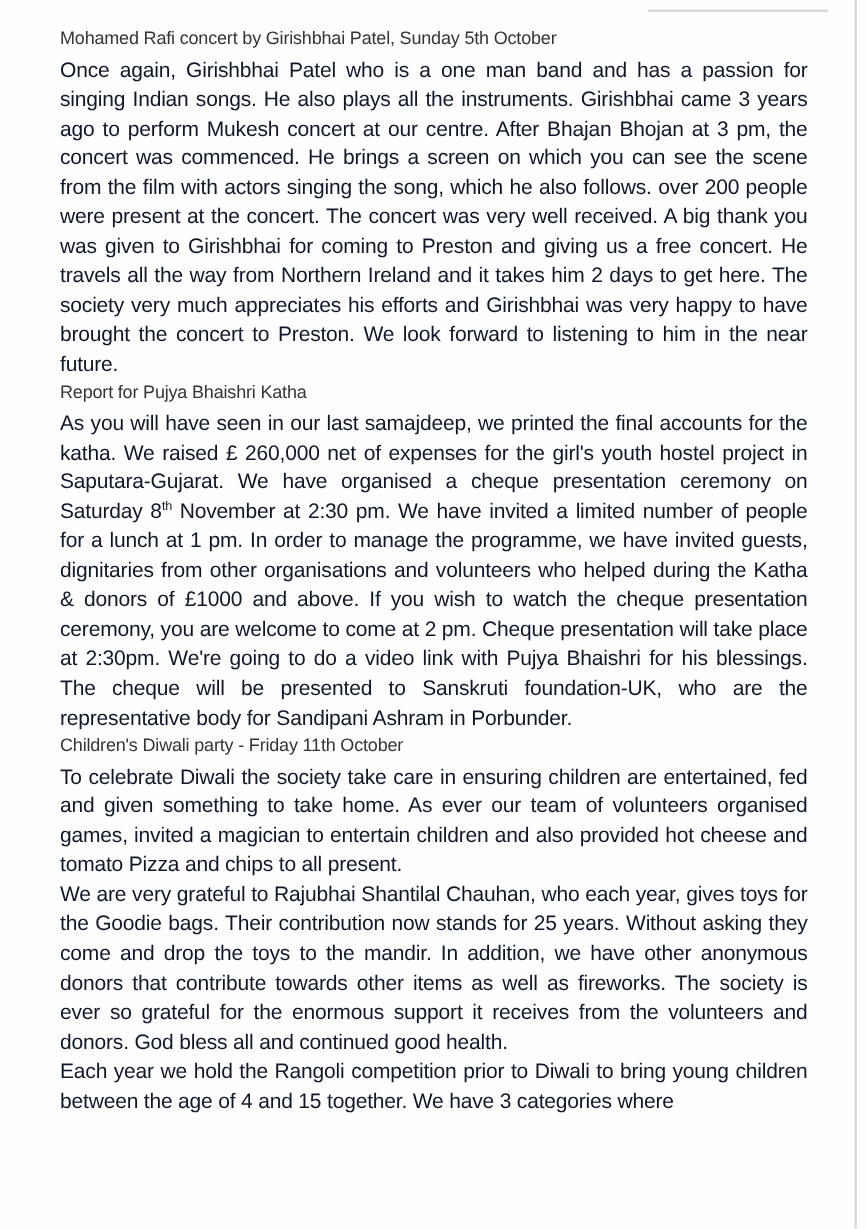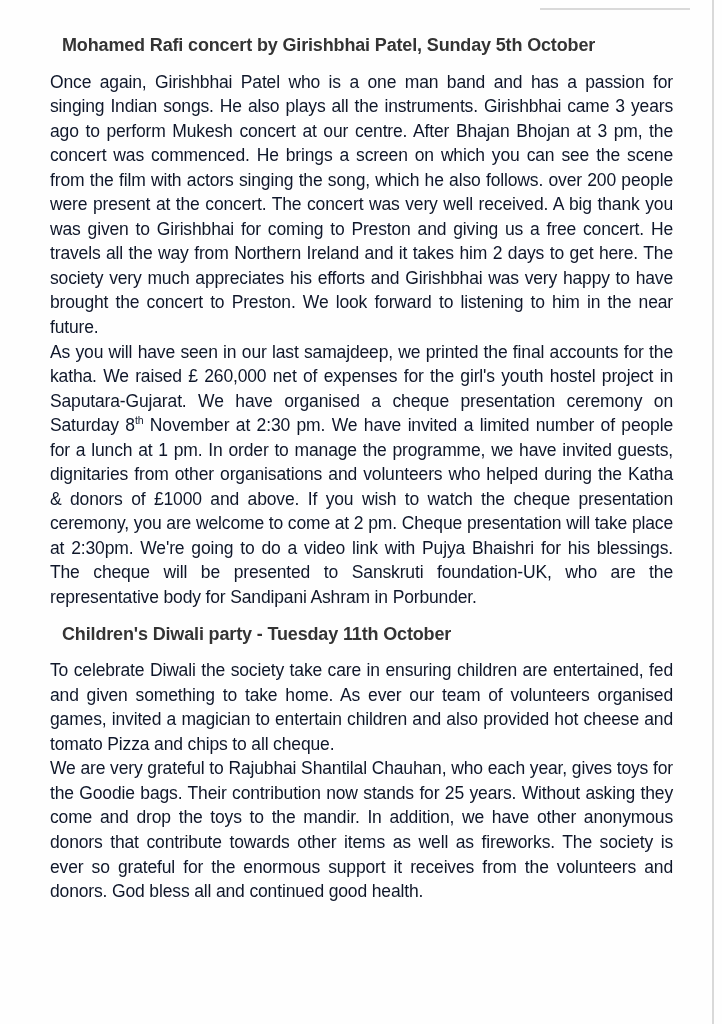--- a/index.html
+++ b/index.html
@@ -15,24 +15,24 @@
     box-sizing: border-box;
     padding: 21px 49px 0 50px;
     font-family: "Liberation Sans", sans-serif;
     color: #3b3b3b;
     overflow: hidden;
   }
   .content {
     width: 623px;
   }
   h2 {
-    margin: 12px;
-    font-size: 18px;
+    margin: 0;
+    font-size: 15px;
     line-height: 24.55px;
-    font-weight: bold;
+    font-weight: normal;
     letter-spacing: -0.15px;
     text-align: left;
     color: #343434;
   }
   p {
     margin: 0;
     font-size: 17.5px;
     line-height: 24.55px;
     letter-spacing: -0.15px;
     text-align: justify;
@@ -71,26 +71,28 @@
   <div class="scan-line-right"></div>
 
   <div class="content">
 
     <section>
       <h2>Mohamed Rafi concert by Girishbhai Patel, Sunday 5th October</h2>
       <p>Once again, Girishbhai Patel who is a one man band and has a passion for singing Indian songs. He also plays all the instruments. Girishbhai came 3 years ago to perform Mukesh concert at our centre. After Bhajan Bhojan at 3 pm, the concert was commenced. He brings a screen on which you can see the scene from the film with actors singing the song, which he also follows. over 200 people were present at the concert. The concert was very well received. A big thank you was given to Girishbhai for coming to Preston and giving us a free concert. He travels all the way from Northern Ireland and it takes him 2 days to get here. The society very much appreciates his efforts and Girishbhai was very happy to have brought the concert to Preston. We look forward to listening to him in the near future.</p>
     </section>
 
     <section>
+      <h2>Report for Pujya Bhaishri Katha</h2>
       <p><span>As you will have seen in our last samajdeep, we printed the final accounts for the katha. We raised £ 260,000 net of expenses for the girl's youth hostel project in Saputara-Gujarat. We have organised a cheque presentation ceremony on Saturday 8</span><sup>th</sup><span> November at 2:30 pm. We have invited a limited number of people for a lunch at 1 pm. In order to manage the programme, we have invited guests, dignitaries from other organisations and volunteers who helped during the Katha &amp; donors of £1000 and above. If you wish to watch the cheque presentation ceremony, you are welcome to come at 2 pm. Cheque presentation will take place at 2:30pm. We're going to do a video link with Pujya Bhaishri for his blessings. The cheque will be presented to Sanskruti foundation-UK, who are the representative body for Sandipani Ashram in Porbunder.</span></p>
     </section>
 
     <section>
-      <h2>Children's Diwali party - Tuesday 11th October</h2>
-      <p>To celebrate Diwali the society take care in ensuring children are entertained, fed and given something to take home. As ever our team of volunteers organised games, invited a magician to entertain children and also provided hot cheese and tomato Pizza and chips to all cheque.</p>
+      <h2>Children's Diwali party - Friday 11th October</h2>
+      <p>To celebrate Diwali the society take care in ensuring children are entertained, fed and given something to take home. As ever our team of volunteers organised games, invited a magician to entertain children and also provided hot cheese and tomato Pizza and chips to all present.</p>
       <p>We are very grateful to Rajubhai Shantilal Chauhan, who each year, gives toys for the Goodie bags. Their contribution now stands for 25 years. Without asking they come and drop the toys to the mandir. In addition, we have other anonymous donors that contribute towards other items as well as fireworks. The society is ever so grateful for the enormous support it receives from the volunteers and donors. God bless all and continued good health.</p>
     </section>
 
     <section>
+      <p>Each year we hold the Rangoli competition prior to Diwali to bring young children between the age of 4 and 15 together. We have 3 categories where</p>
     </section>
 
   </div>
 </div>
 
 </body></html>

